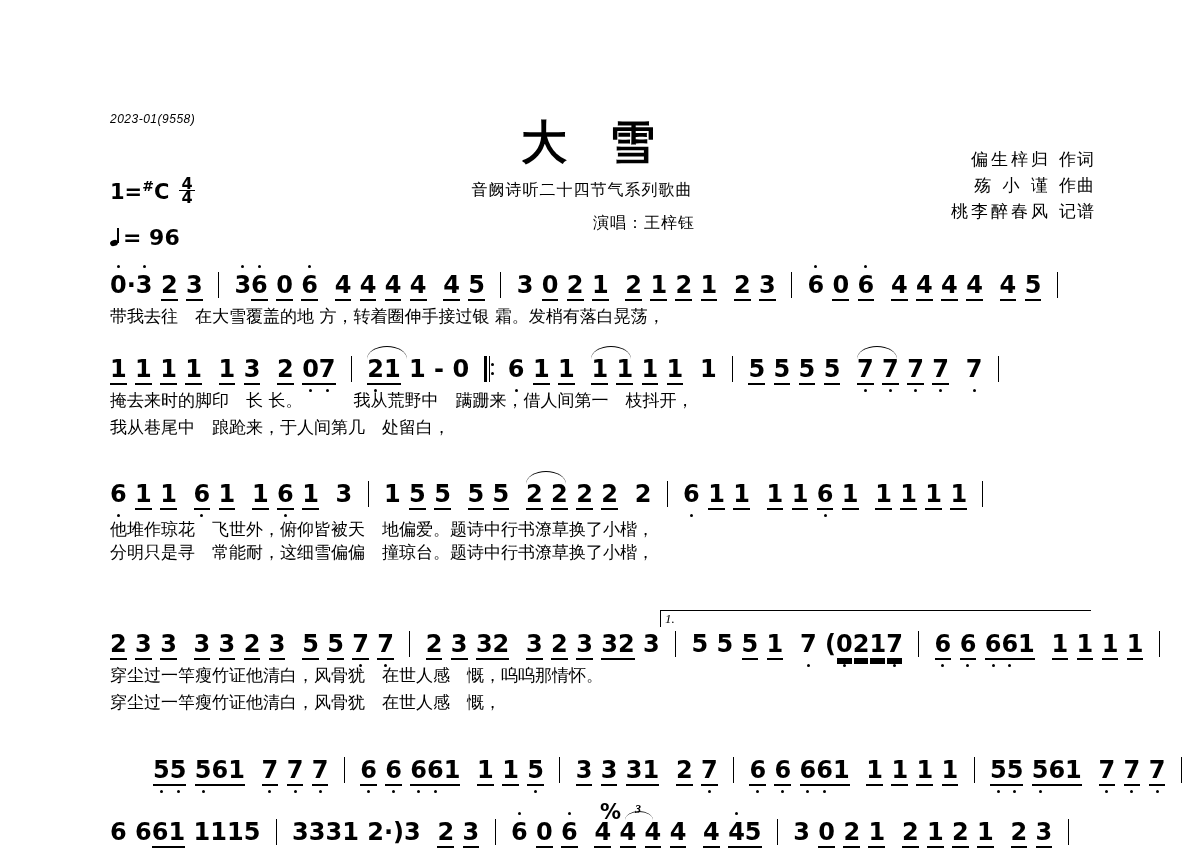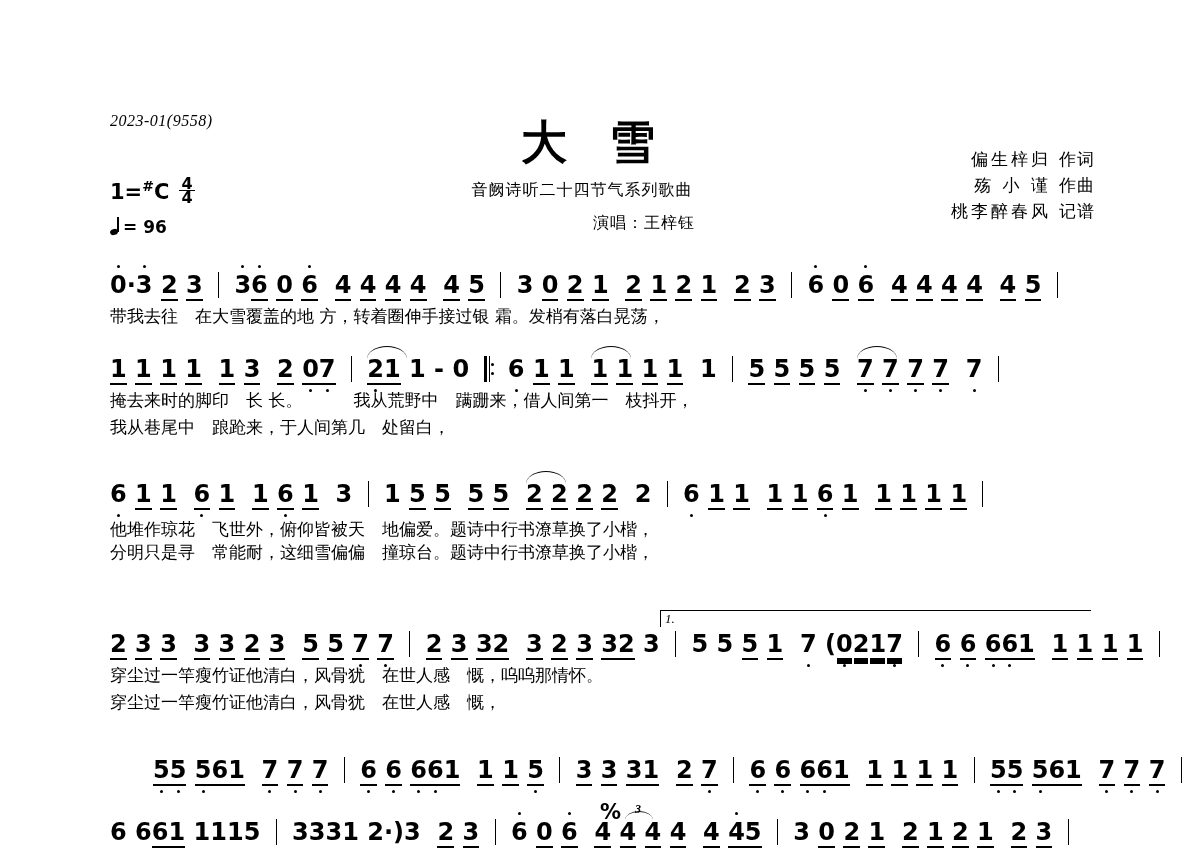--- a/index.html
+++ b/index.html
@@ -6,22 +6,22 @@
   body{
     width:1200px;height:850px;background:#ffffff;
     font-family:"Liberation Serif", serif;
     color:#000;position:relative;overflow:hidden;
   }
   .sheet{position:absolute;left:0;top:0;width:1200px;height:850px;}
 
   
   .catalog{
     position:absolute;left:110px;top:112px;
-    font-family:Liberation Serif, serif;
-    font-style:italic;font-size:16px;letter-spacing:.5px;
+    font-family:Liberation Sans, sans-serif;
+    font-style:italic;font-size:12px;letter-spacing:.5px;
   }
   .title{
     position:absolute;left:0;top:112px;width:1176px;text-align:center;
     font-family:"DejaVu Sans", sans-serif;
     font-weight:bold;font-size:46px;letter-spacing:42px;
     text-indent:42px;
   }
   .subtitle{
     position:absolute;left:0;top:180px;width:1164px;text-align:center;
     font-family:"DejaVu Sans", sans-serif;font-size:16px;letter-spacing:1px;
@@ -43,21 +43,21 @@
   .keyline{
     font-family:"DejaVu Sans", sans-serif;font-weight:bold;font-size:21px;
     display:flex;align-items:center;
   }
   .keyline .sharp{font-size:14px;vertical-align:super;position:relative;top:-6px;}
   .meter{display:inline-block;margin-left:10px;text-align:center;
          font-family:"DejaVu Sans", sans-serif;font-weight:bold;font-size:16px;
          line-height:13px;position:relative;top:-1px;}
   .meter span{display:block;}
   .meter span.num{border-bottom:1.6px solid #000;padding:0 2px;}
-  .tempo{margin-top:12px;font-family:"DejaVu Sans", sans-serif;font-weight:bold;font-size:17px;
+  .tempo{margin-top:20px;font-family:"DejaVu Sans", sans-serif;font-weight:bold;font-size:22px;
          display:flex;align-items:center;gap:4px;}
   .quarter{display:inline-block;position:relative;width:9px;height:18px;}
   .quarter i{position:absolute;left:0;bottom:1px;width:8px;height:6px;background:#000;
              border-radius:50%;transform:rotate(-20deg);}
   .quarter b{position:absolute;left:7px;bottom:4px;width:1.6px;height:15px;background:#000;}
 
   
   .system{position:absolute;left:0;width:1200px;}
   .notes{
     position:relative;height:34px;margin:0 0 0 110px;width:980px;

